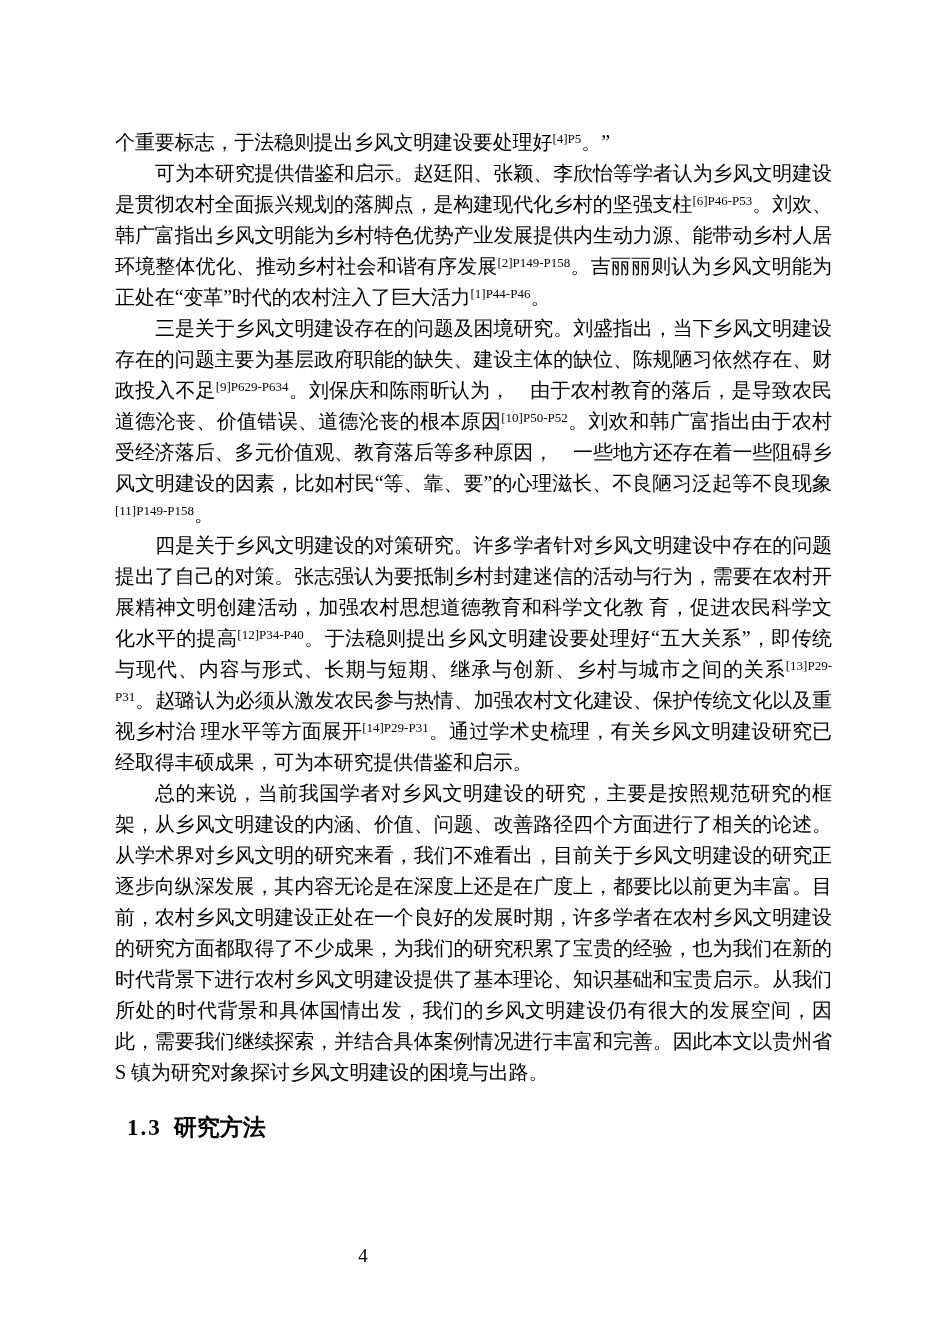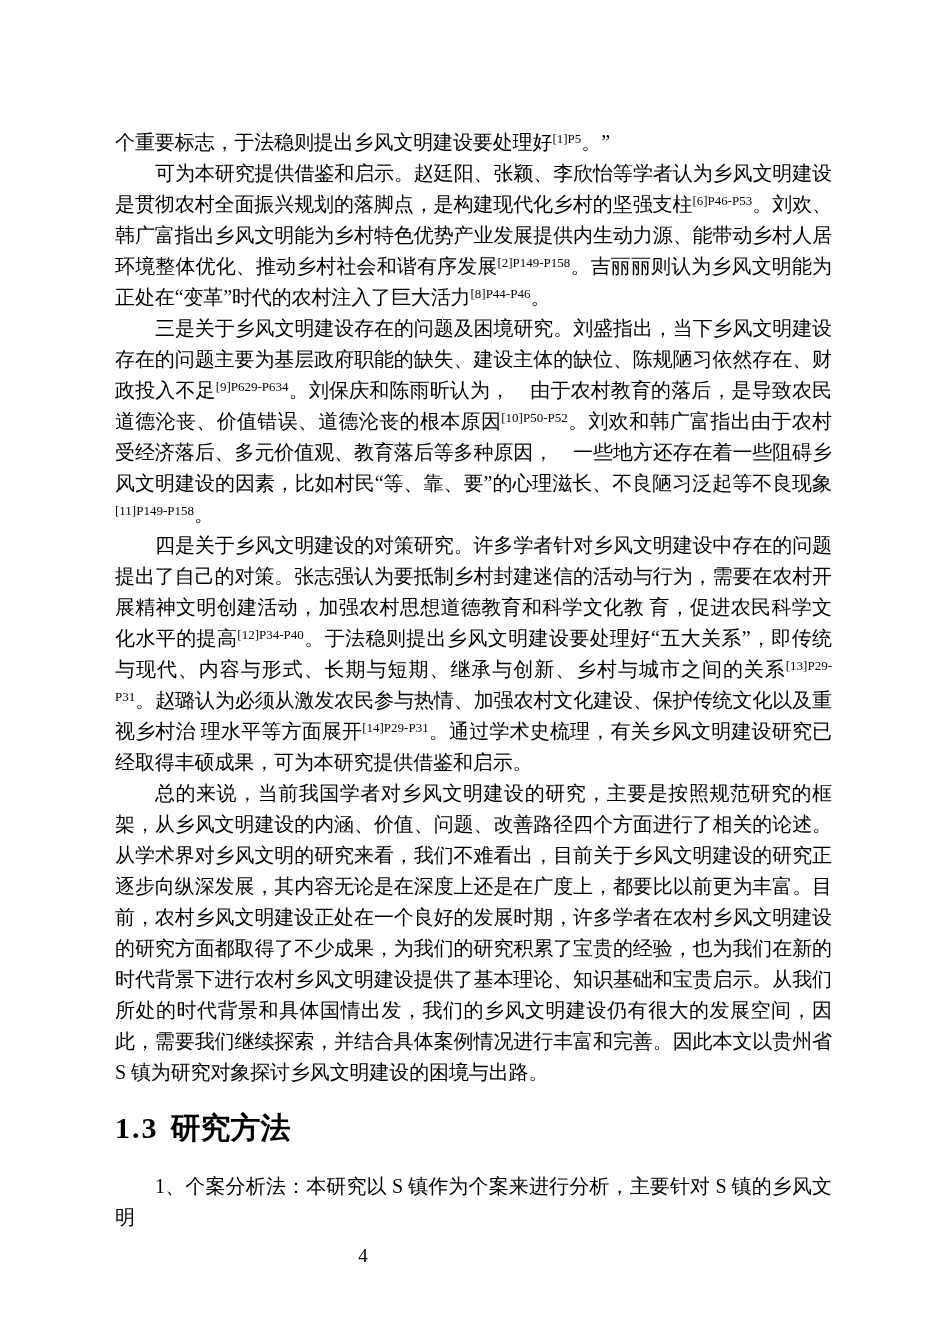--- a/index.html
+++ b/index.html
@@ -39,22 +39,22 @@
   }
   sup.cite {
     font-size: 13px;
     line-height: 0;
     position: relative;
     top: -0.5em;
     vertical-align: baseline;
     letter-spacing: 0;
   }
   h2.heading {
-    margin: 24px 0 28px 0;
-    font-size: 30px;
+    margin: 24px 0 28px 12px;
+    font-size: 23px;
     line-height: 31px;
     font-weight: bold;
     letter-spacing: 0;
   }
   .heading .num {
     font-family: "Liberation Serif", "DejaVu Serif", serif;
     letter-spacing: 2px;
     margin-right: 12px;
   }
   .heading .ttl {
@@ -69,25 +69,24 @@
     font-size: 19px;
     line-height: 28px;
   }
 </style>
 </head>
 <body style="background: rgb(255, 255, 255); color: rgb(0, 0, 0);">
 
 <div class="page">
   <div class="content">
     <div>
-        <p class="para"><span>个重要标志，于法稳则提出乡风文明建设要处理好</span><sup class="cite">[1]P5</sup><span>。”</span></p>
-        <p class="para indent"><span>可为本研究提供借鉴和启示。赵廷阳、张颖、李欣怡等学者认为乡风文明建设是贯彻农村全面振兴规划的落脚点，是构建现代化乡村的坚强支柱</span><sup class="cite">[6]P46-P53</sup><span>。刘欢、韩广富指出乡风文明能为乡村特色优势产业发展提供内生动力源、能带动乡村人居环境整体优化、推动乡村社会和谐有序发展</span><sup class="cite">[2]P149-P158</sup><span>。吉丽丽则认为乡风文明能为正处在“变革”时代的农村注入了巨大活力</span><sup class="cite">[8]P44-P46</sup><span>。</span></p>
+        <p class="para"><span>个重要标志，于法稳则提出乡风文明建设要处理好</span><sup class="cite">[4]P5</sup><span>。”</span></p>
+        <p class="para indent"><span>可为本研究提供借鉴和启示。赵廷阳、张颖、李欣怡等学者认为乡风文明建设是贯彻农村全面振兴规划的落脚点，是构建现代化乡村的坚强支柱</span><sup class="cite">[6]P46-P53</sup><span>。刘欢、韩广富指出乡风文明能为乡村特色优势产业发展提供内生动力源、能带动乡村人居环境整体优化、推动乡村社会和谐有序发展</span><sup class="cite">[2]P149-P158</sup><span>。吉丽丽则认为乡风文明能为正处在“变革”时代的农村注入了巨大活力</span><sup class="cite">[1]P44-P46</sup><span>。</span></p>
         <p class="para indent"><span>三是关于乡风文明建设存在的问题及困境研究。刘盛指出，当下乡风文明建设存在的问题主要为基层政府职能的缺失、建设主体的缺位、陈规陋习依然存在、财政投入不足</span><sup class="cite">[9]P629-P634</sup><span>。刘保庆和陈雨昕认为，　由于农村教育的落后，是导致农民道德沦丧、价值错误、道德沦丧的根本原因</span><sup class="cite">[10]P50-P52</sup><span>。刘欢和韩广富指出由于农村受经济落后、多元价值观、教育落后等多种原因，　一些地方还存在着一些阻碍乡风文明建设的因素，比如村民“等、靠、要”的心理滋长、不良陋习泛起等不良现象</span><sup class="cite">[11]P149-P158</sup><span>。</span></p>
         <p class="para indent"><span>四是关于乡风文明建设的对策研究。许多学者针对乡风文明建设中存在的问题提出了自己的对策。张志强认为要抵制乡村封建迷信的活动与行为，需要在农村开展精神文明创建活动，加强农村思想道德教育和科学文化教 育，促进农民科学文化水平的提高</span><sup class="cite">[12]P34-P40</sup><span>。于法稳则提出乡风文明建设要处理好“五大关系”，即传统与现代、内容与形式、长期与短期、继承与创新、乡村与城市之间的关系</span><sup class="cite">[13]P29-P31</sup><span>。赵璐认为必须从激发农民参与热情、加强农村文化建设、保护传统文化以及重视乡村治 理水平等方面展开</span><sup class="cite">[14]P29-P31</sup><span>。通过学术史梳理，有关乡风文明建设研究已经取得丰硕成果，可为本研究提供借鉴和启示。</span></p>
         <p class="para indent"><span>总的来说，当前我国学者对乡风文明建设的研究，主要是按照规范研究的框架，从乡风文明建设的内涵、价值、问题、改善路径四个方面进行了相关的论述。　从学术界对乡风文明的研究来看，我们不难看出，目前关于乡风文明建设的研究正逐步向纵深发展，其内容无论是在深度上还是在广度上，都要比以前更为丰富。目前，农村乡风文明建设正处在一个良好的发展时期，许多学者在农村乡风文明建设的研究方面都取得了不少成果，为我们的研究积累了宝贵的经验，也为我们在新的时代背景下进行农村乡风文明建设提供了基本理论、知识基础和宝贵启示。从我们所处的时代背景和具体国情出发，我们的乡风文明建设仍有很大的发展空间，因此，需要我们继续探索，并结合具体案例情况进行丰富和完善。因此本文以贵州省 S 镇为研究对象探讨乡风文明建设的困境与出路。</span></p>
       </div>
     <h2 class="heading">
       <span class="num">1.3</span><span class="ttl">研究方法</span>
     </h2>
-    <p class="para indent">1、个案分析法：本研究以 S 镇作为个案来进行分析，主要针对 S 镇的乡风文明</p>
   </div>
   <div class="pageno">4</div>
 </div>
 
 </body></html>

